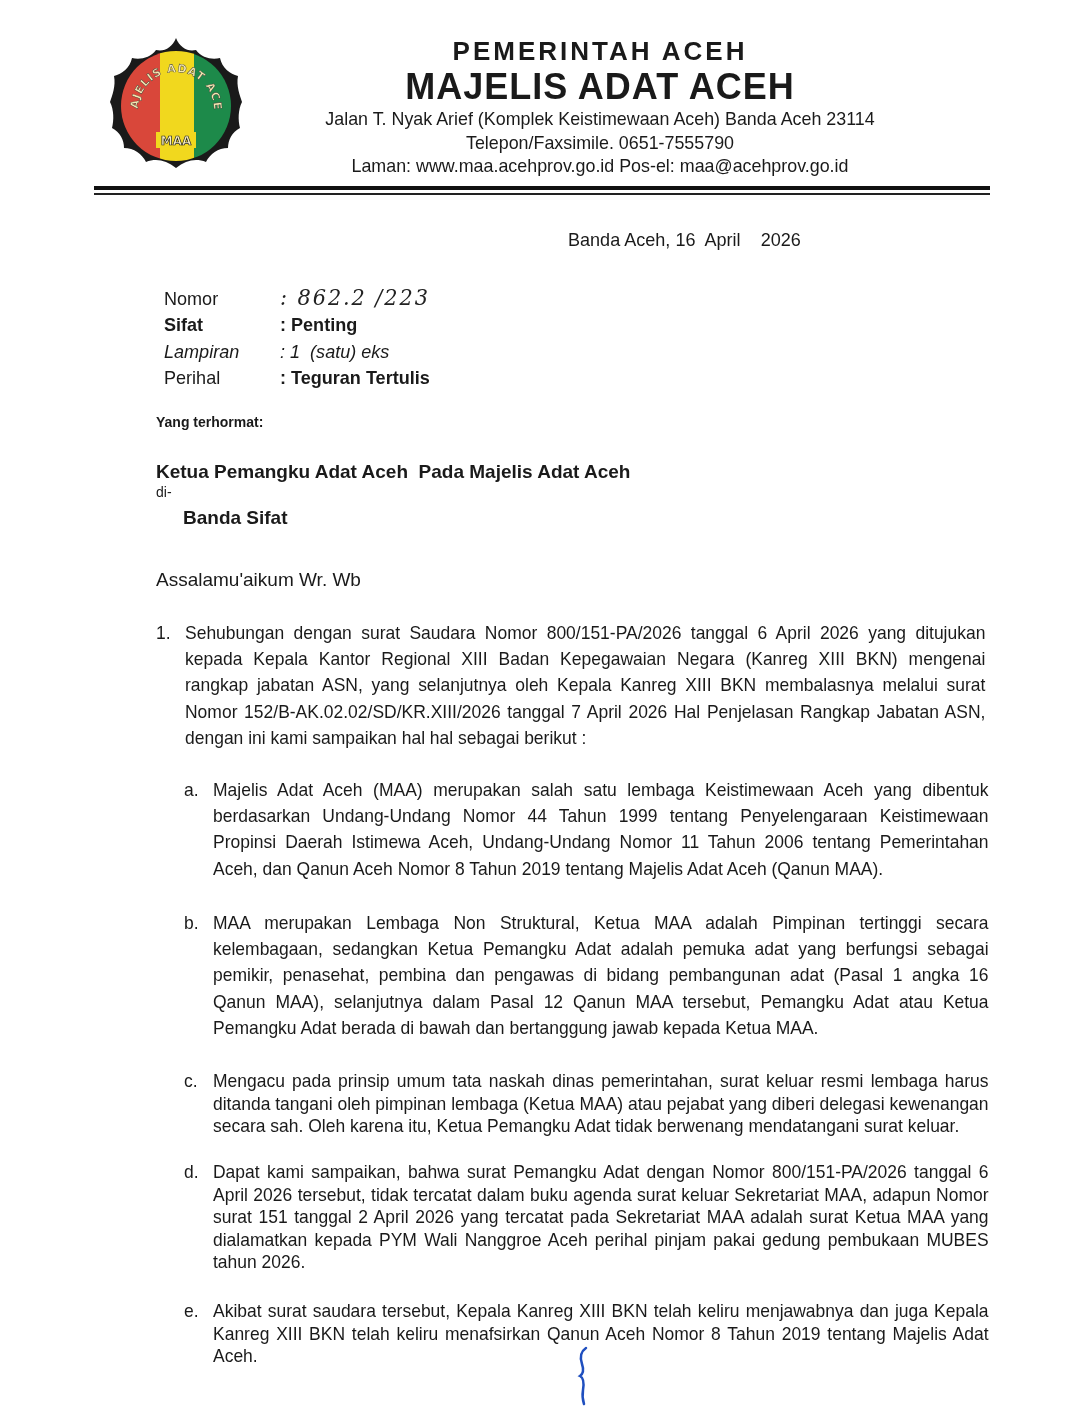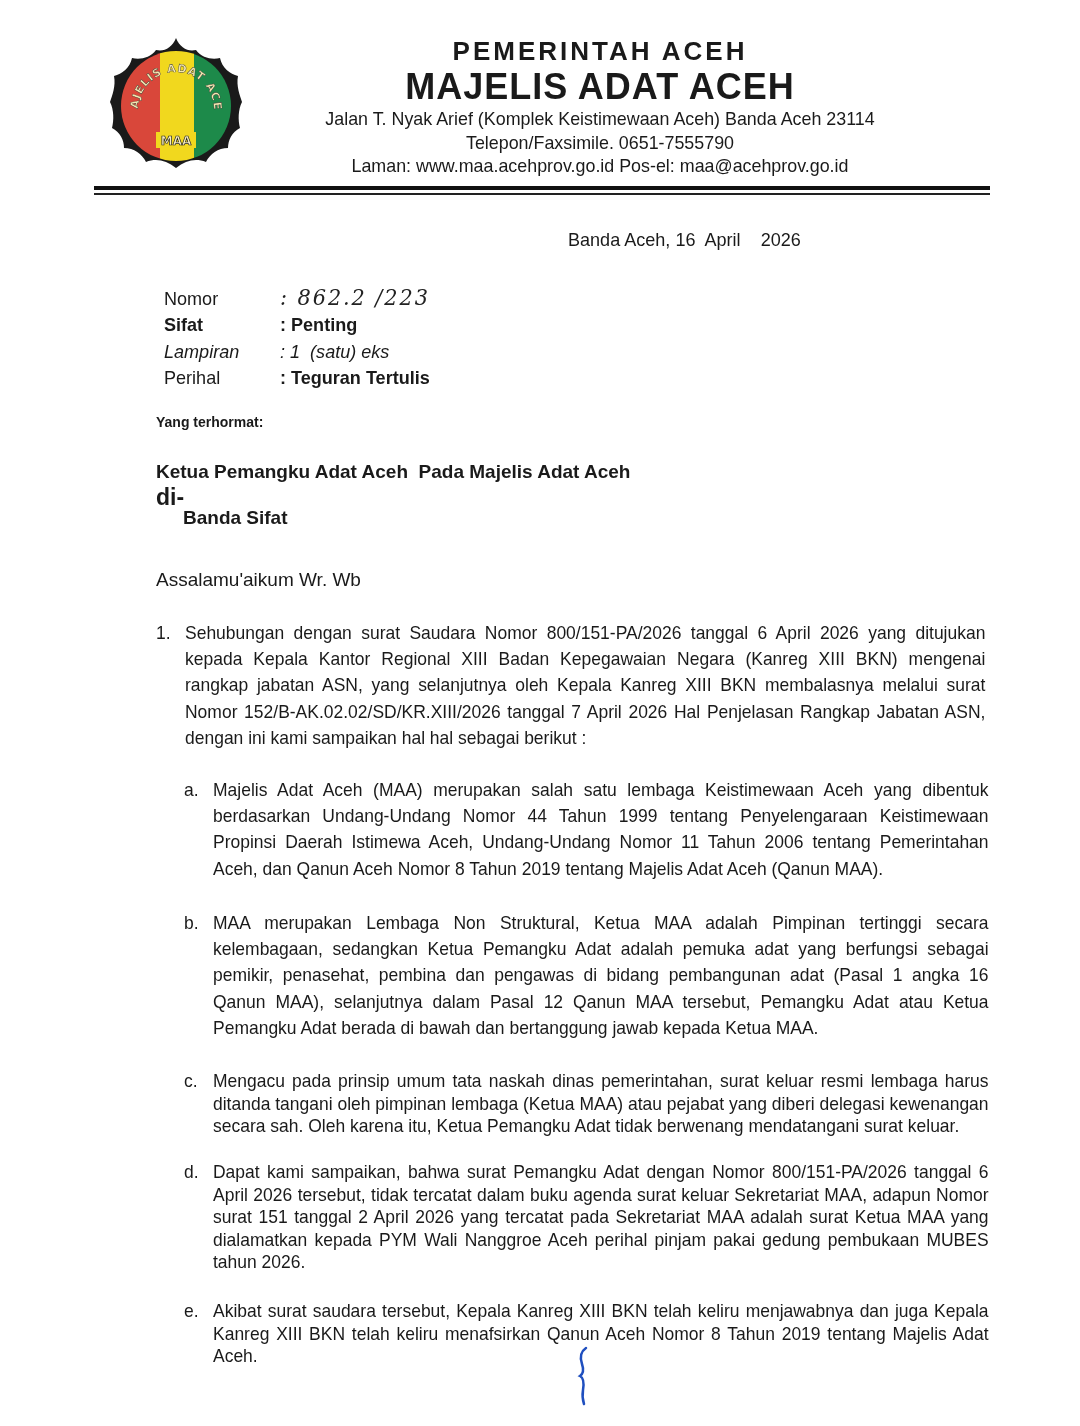--- a/index.html
+++ b/index.html
@@ -24,21 +24,21 @@
   
   .date { left: 568px; top: 229px; font-size: 19px; transform: scaleX(0.95); transform-origin: left; white-space: pre; }
   .meta-row { left: 156px; font-size: 19px; height: 26px; line-height: 36px; margin-left: 8px; }
   .meta-label { display: inline-block; width: 116px; transform: scaleX(0.95); transform-origin: left; }
   .meta-val { display: inline-block; white-space: pre; transform: scaleX(0.95); transform-origin: left; }
   .meta-val.bold { font-weight: bold; }
   .handwritten { font-family: "DejaVu Serif", serif; font-style: italic; font-size: 22px; letter-spacing: 2px; color: #222; }
 
   .addr-title { left: 156px; top: 414px; font-size: 14px; font-weight: bold; }
   .addr-name  { left: 156px; top: 438px; font-size: 19px; font-weight: bold; white-space: pre; margin-top: 23px; }
-  .addr-di    { left: 156px; top: 484px; font-size: 23px; font-weight: bold; }
+  .addr-di    { left: 156px; top: 484px; font-size: 14px; font-weight: normal; }
   .addr-city  { left: 183px; top: 507px; font-size: 19px; font-weight: bold; }
   .greeting   { left: 156px; top: 569px; font-size: 19px; }
 
   
   .para { font-size: 19px; line-height: 26.2px; text-align: justify; text-align-last: left;
           transform: scaleX(0.92); transform-origin: left top; }
   .num1 { left: 156px; top: 620px; width: 30px; }
   .p1   { left: 185px; top: 620px; width: 805px; text-indent: 0; }
   .sub-letter { left: 184px; font-size: 19px; }
   .sub-text { left: 213px; width: 778px; }

